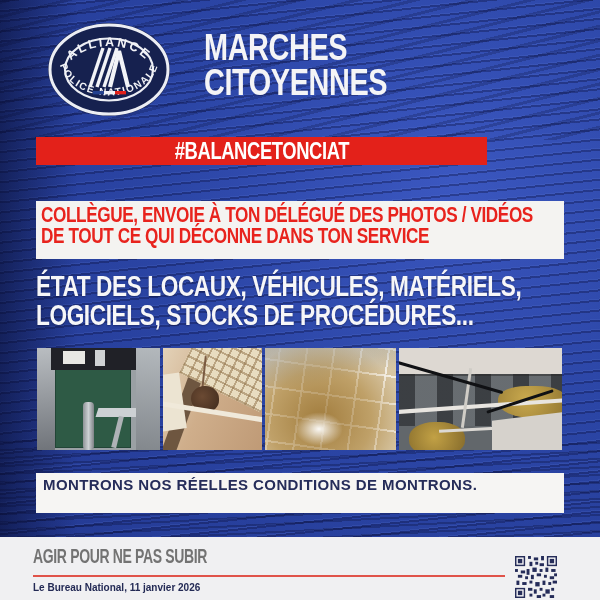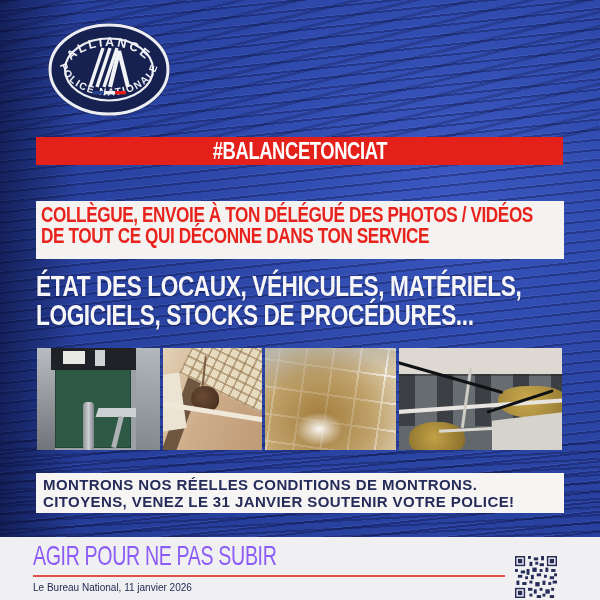--- a/index.html
+++ b/index.html
@@ -18,21 +18,21 @@
     background:repeating-linear-gradient(-3deg, rgba(8,12,50,0) 0 6px, rgba(8,12,50,.5) 6px 8px);
     opacity:.6;pointer-events:none;}
   .cond{display:inline-block;transform:scaleX(.78);transform-origin:0 50%;letter-spacing:-.5px;white-space:nowrap;}
   .cond-c{display:inline-block;transform:scaleX(.8);transform-origin:50% 50%;letter-spacing:-.5px;white-space:nowrap;}
 
   .logo{position:absolute;left:46px;top:21px;width:126px;height:97px;}
 
   .title{position:absolute;left:204px;top:30px;color:#f4f4f6;font-weight:bold;
     font-size:37px;line-height:35px;}
 
-  .hashtag-banner{position:absolute;left:36px;top:137px;width:527px;height:28px;
+  .hashtag-banner{position:absolute;left:36px;top:137px;width:451px;height:28px;
     background:#e3211a;color:#fff;font-weight:bold;font-size:23px;line-height:28px;text-align:center;}
 
   .callout-band{position:absolute;left:36px;top:201px;width:528px;height:58px;
     background:#f4f3f1;color:#e8231d;font-weight:bold;font-size:22px;line-height:21px;
     padding:0;box-sizing:border-box;}
   .callout-band .inner{padding:3px 5px 0 5px;}
 
   .list-heading{position:absolute;left:36px;top:272px;color:#f6f6f8;font-weight:bold;
     font-size:29px;line-height:29px;text-shadow:0 1px 2px rgba(0,0,30,.35);}
 
@@ -95,24 +95,24 @@
   .p4 .rail-v{left:66px;top:20px;width:3px;height:60px;background:#cfccc6;transform:rotate(8deg);}
   .p4 .cable{left:-4px;top:28px;width:110px;height:3px;border-radius:2px;background:#101114;transform:rotate(16deg);}
   .p4 .cable2{left:86px;top:52px;width:70px;height:3px;border-radius:2px;background:#101114;transform:rotate(-18deg);}
   .p4 .tile-br{right:-8px;bottom:-10px;width:78px;height:44px;background:#d6d2cc;transform:skewY(-7deg);}
 
   .message-band{position:absolute;left:36px;top:473px;width:528px;height:40px;
     background:#f6f5f3;color:#252c59;font-weight:bold;font-size:15px;line-height:16.5px;
     box-sizing:border-box;padding:4px 0 0 7px;letter-spacing:.4px;}
 
   .footer{position:absolute;left:0;top:537px;width:600px;height:63px;background:#f0f0f2;}
-  .slogan{position:absolute;left:33px;top:4px;color:#8b5cf6;font-weight:normal;font-size:28px;line-height:30px;}
+  .slogan{position:absolute;left:33px;top:4px;color:#737373;font-weight:bold;font-size:20px;line-height:30px;}
   .slogan .cond{transform:scaleX(.7);}
   .rule{position:absolute;left:33px;top:38px;width:472px;height:2px;background:#e0534a;}
-  .signature{position:absolute;left:33px;top:45px;color:#232a55;font-weight:normal;font-size:10px;}
+  .signature{position:absolute;left:33px;top:45px;color:#232a55;font-weight:bold;font-size:10px;}
   .qr{position:absolute;left:515px;top:19px;width:42px;height:42px;}
 </style>
 </head>
 <body>
 
 <div class="poster">
   <div class="streaks-top"></div>
   <div class="streaks-bottom"></div>
 
   <svg class="logo" viewBox="0 0 126 97">
@@ -137,20 +137,24 @@
       <path d="M64,66 L73,30 L82,66" stroke-width="4.2"></path>
     </g>
 
     <g>
       <rect x="47" y="70" width="11" height="3.4" fill="#24418f"></rect>
       <rect x="58" y="70" width="11" height="3.4" fill="#f2f3f7"></rect>
       <rect x="69" y="70" width="11" height="3.4" fill="#e3211a"></rect>
     </g>
   </svg>
 
+  <div class="title">
+    <span class="cond">MARCHES</span><br>
+    <span class="cond">CITOYENNES</span>
+  </div>
 
   <div class="hashtag-banner">
     <span class="cond-c">#BALANCETONCIAT</span>
   </div>
 
   <div class="callout-band">
     <div class="inner">
       <span class="cond">COLLÈGUE, ENVOIE À TON DÉLÉGUÉ DES PHOTOS / VIDÉOS</span><br>
       <span class="cond">DE TOUT CE QUI DÉCONNE DANS TON SERVICE</span>
     </div>
@@ -196,21 +200,20 @@
       <div class="rail2"></div>
       <div class="rail-v"></div>
       <div class="cable"></div>
       <div class="cable2"></div>
       <div class="tile-br"></div>
     </div>
   </div>
 
   <div class="message-band">
     <span>MONTRONS NOS RÉELLES CONDITIONS DE MONTRONS.</span><br>
-    <span>CITOYENS, VENEZ LE 31 JANVIER SOUTENIR VOTRE POLICE!</span>
   </div>
 
   <div class="footer">
     <div class="slogan">
       <span class="cond">AGIR POUR NE PAS SUBIR</span>
     </div>
     <div class="rule"></div>
     <div class="signature">Le Bureau National, 11 janvier 2026</div>
     <svg class="qr" viewBox="0 0 29 29">
       <rect x="0" y="0" width="29" height="29" fill="#f0f0f2"></rect>

